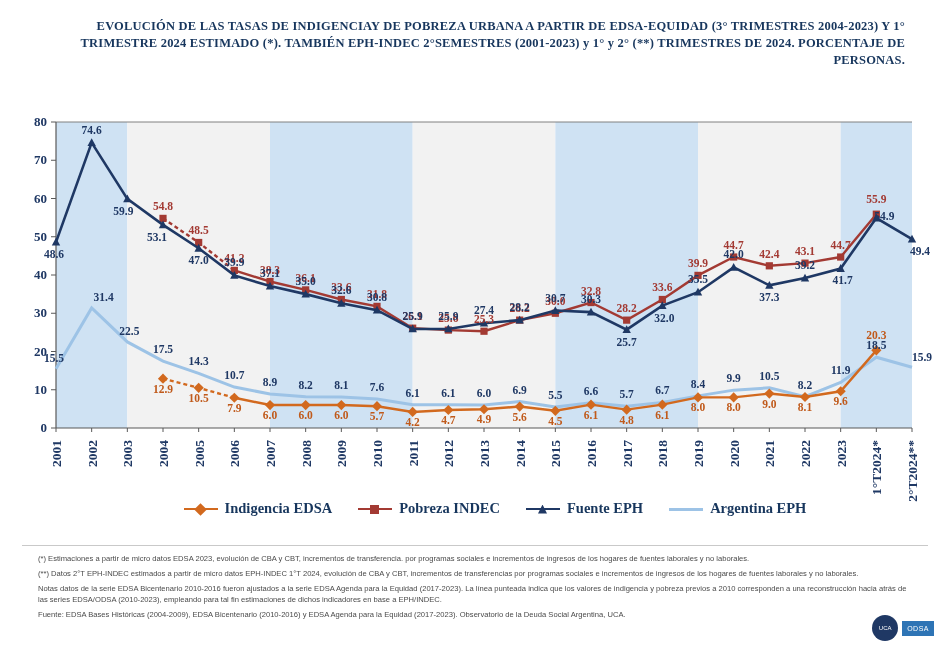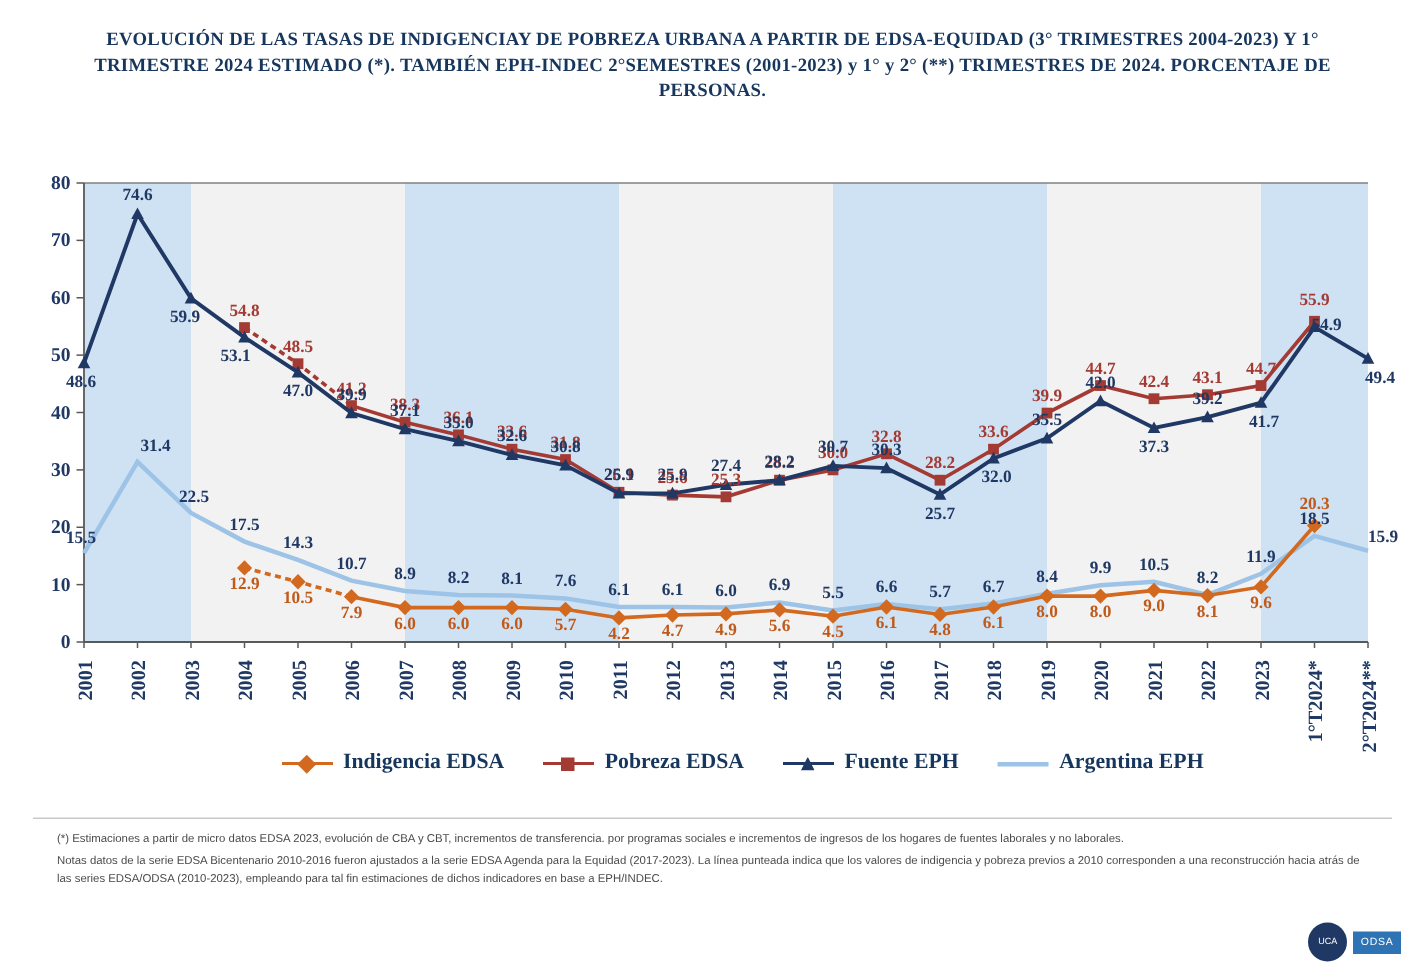--- a/index.html
+++ b/index.html
@@ -6,21 +6,21 @@
   body{
     width:950px;height:651px;
     background:#ffffff;
     font-family:"Liberation Serif", serif;
     overflow:hidden;
     position:relative;
   }
   #title{
     width:860px;
     margin:18px auto 0 auto;
-    text-align:center;
+    text-align:right;
     font-weight:bold;
     font-size:12.5px;
     line-height:1.35;
     color:#17365d;
     letter-spacing:.2px;
   }
   #chart-area{
     position:absolute;
     left:0;top:108px;
     width:950px;height:400px;
@@ -328,39 +328,41 @@
       <span class="ln" style="background:#d2691e"></span>
       <span class="mk" style="background:#d2691e;transform:rotate(45deg)"></span>
     </span>
     <span class="legend-label">Indigencia EDSA</span>
   </div>
   <div class="legend-item">
     <span class="legend-mark">
       <span class="ln" style="background:#a33a33"></span>
       <span class="mk" style="background:#a33a33"></span>
     </span>
-    <span class="legend-label">Pobreza EDSA</span>
+    <span class="legend-label">Pobreza INDEC</span>
   </div>
   <div class="legend-item">
     <span class="legend-mark">
       <span class="ln" style="background:#1f3864"></span>
       <span class="mk" style="background:#1f3864;clip-path:polygon(50% 0,100% 100%,0 100%)"></span>
     </span>
     <span class="legend-label">Fuente EPH</span>
   </div>
   <div class="legend-item">
     <span class="legend-mark">
       <span class="ln" style="background:#9dc3e6;height:3px"></span>
     </span>
     <span class="legend-label">Argentina EPH</span>
   </div>
 </div>
 
 <div class="sep"></div>
 <div id="notes">
   <p>(*) Estimaciones a partir de micro datos EDSA 2023, evolución de CBA y CBT, incrementos de transferencia. por programas sociales e incrementos de ingresos  de los hogares de fuentes laborales y no laborales.</p>
+  <p>(**) Datos 2°T EPH-INDEC estimados a partir de micro datos EPH-INDEC 1°T 2024, evolución de CBA y CBT, incrementos de transferencias por programas sociales e incrementos de ingresos de los hogares de fuentes laborales y no laborales.</p>
   <p>Notas datos de la serie EDSA Bicentenario 2010-2016 fueron ajustados a la serie EDSA Agenda para la Equidad (2017-2023). La línea punteada indica que los valores de indigencia y pobreza previos a 2010 corresponden a una reconstrucción hacia atrás de las series EDSA/ODSA (2010-2023), empleando para tal fin estimaciones de dichos indicadores en base a EPH/INDEC.</p>
+  <p>Fuente: EDSA Bases Históricas (2004-2009), EDSA Bicentenario (2010-2016) y EDSA Agenda para la Equidad (2017-2023). Observatorio de la Deuda Social Argentina, UCA.</p>
 </div>
 
 <div id="footer-logos">
   <span class="logo-circle">UCA</span>
   <span class="logo-box">ODSA</span>
 </div>
 
 </body></html>

